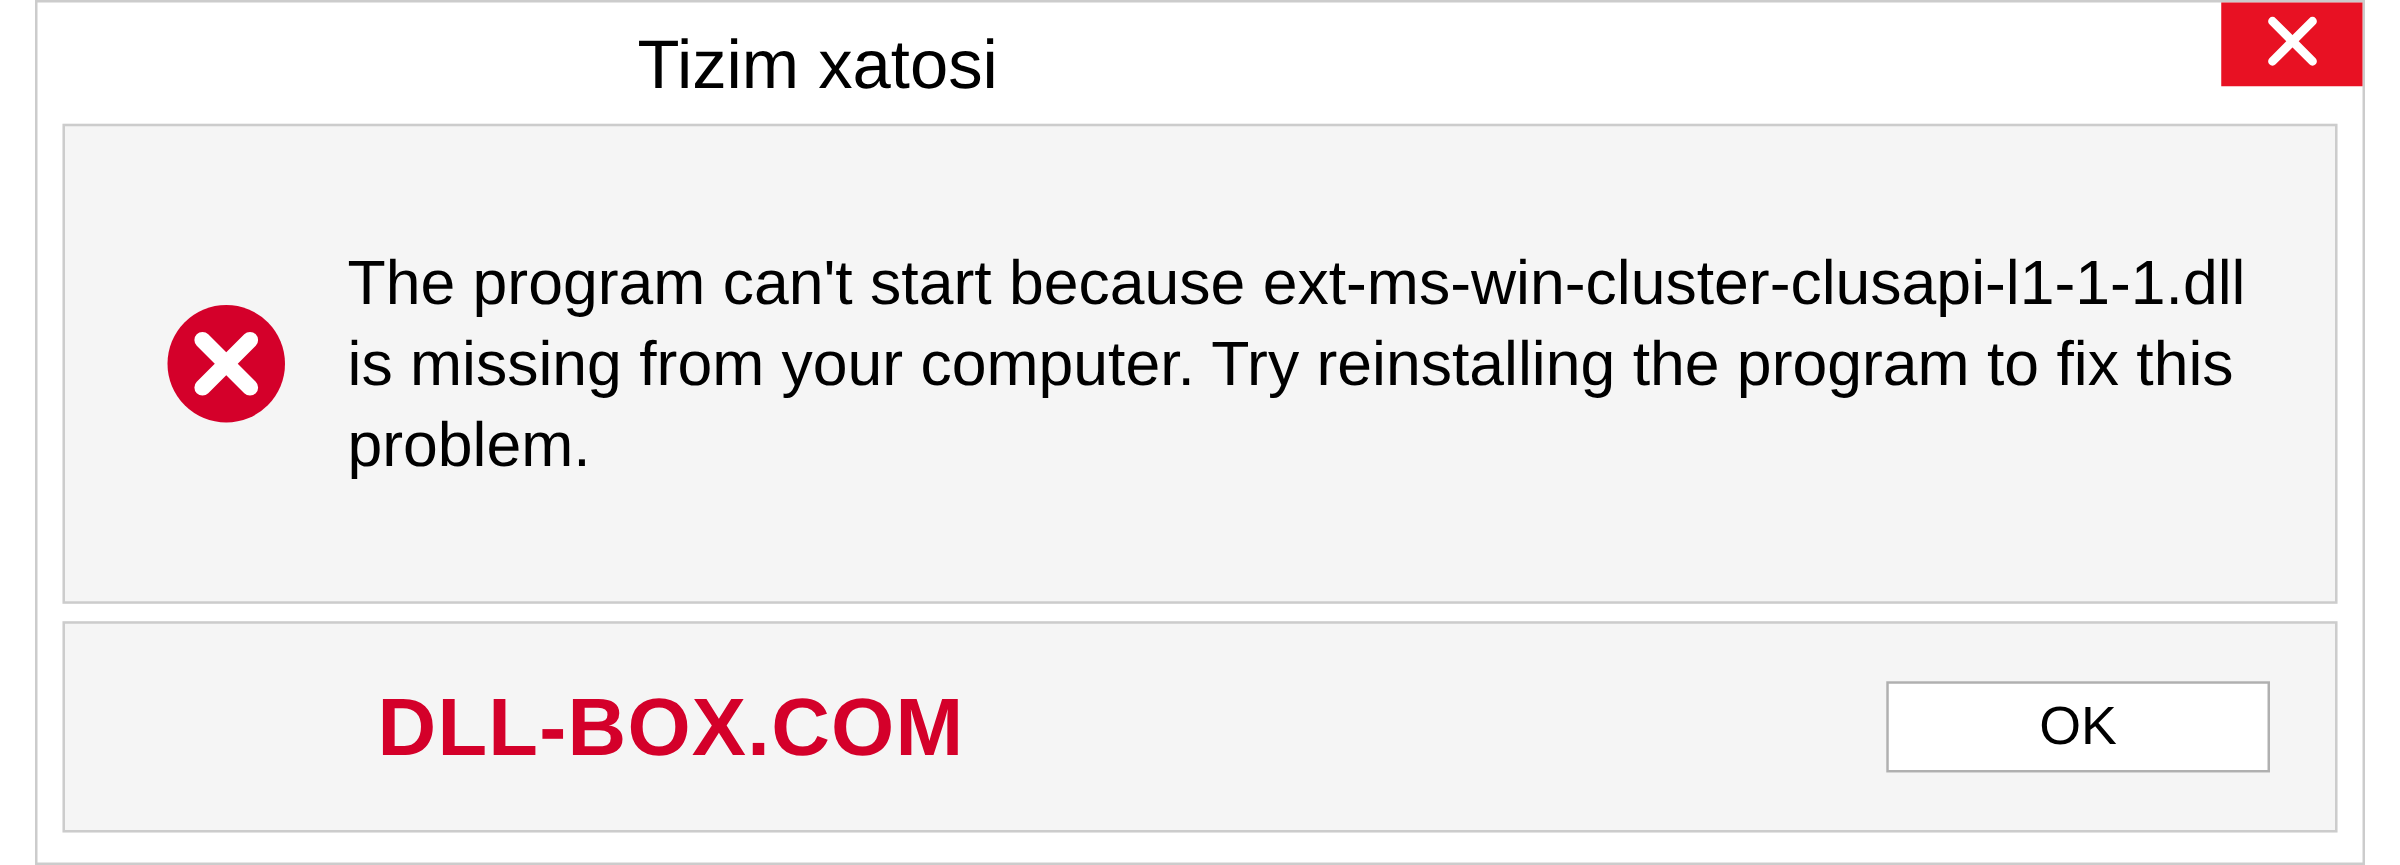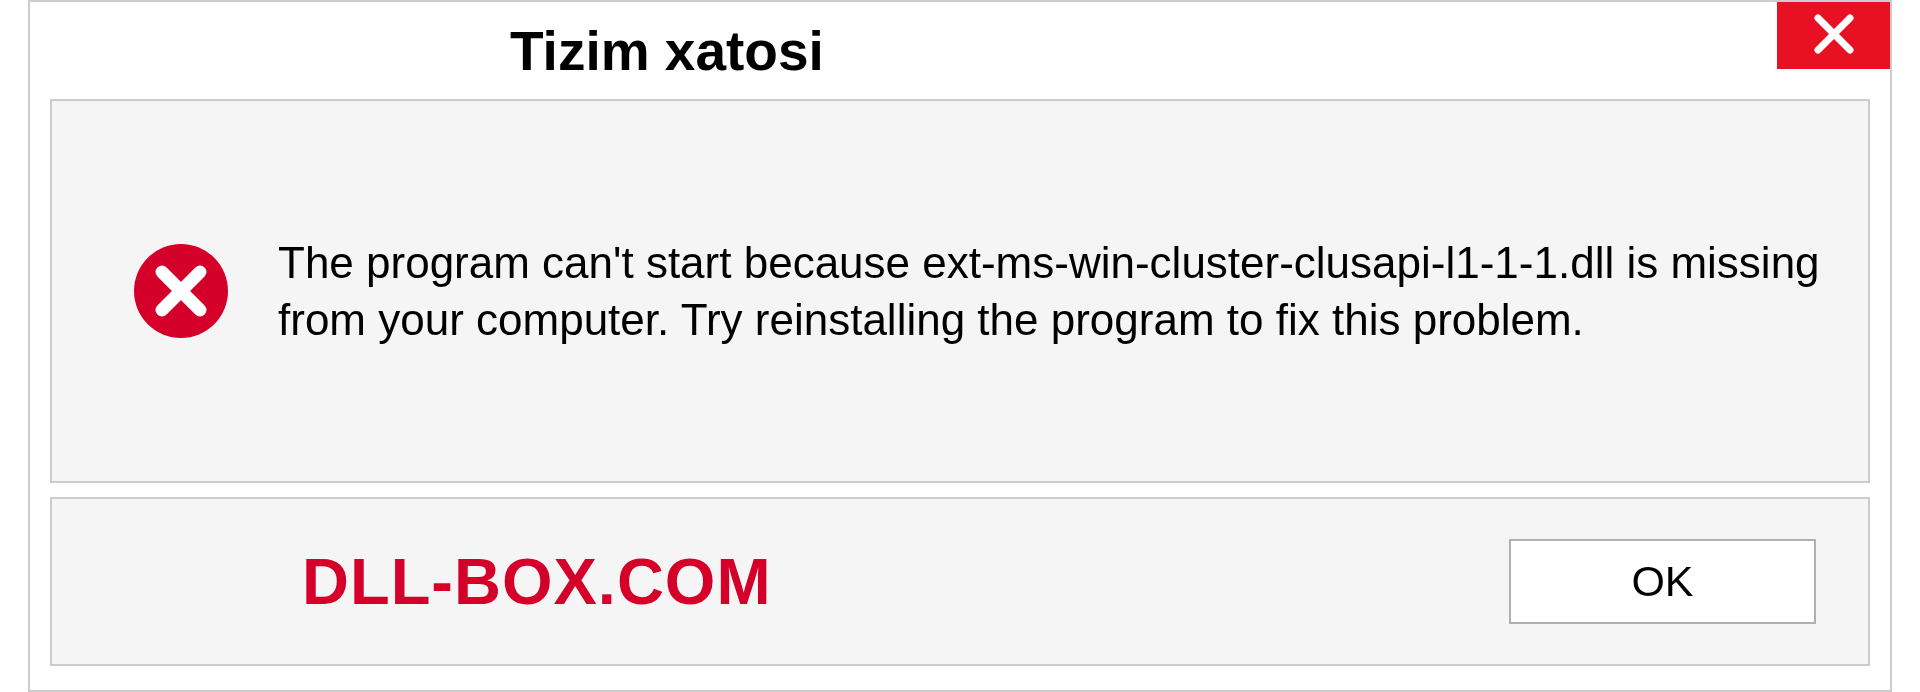--- a/index.html
+++ b/index.html
@@ -24,21 +24,21 @@
     }
     .title-bar {
       position: relative;
       height: 97px;
       display: flex;
       align-items: center;
       padding-left: 480px;
     }
     .dialog-title {
       font-size: 55px;
-      font-weight: 700;
+      font-weight: 400;
       color: #000000;
     }
     .close-button {
       position: absolute;
       right: 0;
       top: 0;
       width: 113px;
       height: 67px;
       background: #e81123;
       display: flex;
@@ -59,21 +59,21 @@
       align-items: center;
       padding: 30px 40px 30px 80px;
     }
     .error-icon {
       flex-shrink: 0;
       width: 98px;
       height: 98px;
       margin-right: 48px;
     }
     .error-message {
-      font-size: 44px;
+      font-size: 50px;
       line-height: 1.3;
       color: #000000;
       font-weight: 400;
     }
     .footer-bar {
       margin: 14px 20px 0 20px;
       background: #f5f5f5;
       border: 2px solid #cccccc;
       height: 169px;
       display: flex;
@@ -83,21 +83,21 @@
     }
     .watermark {
       font-size: 65px;
       font-weight: 800;
       color: #d4002a;
       letter-spacing: 1px;
       font-family: Arial, sans-serif;
     }
     .ok-button {
       width: 307px;
-      height: 85px;
+      height: 73px;
       border: 2px solid #b0b0b0;
       background: #ffffff;
       font-size: 43px;
       color: #000000;
       font-family: "Segoe UI", Arial, sans-serif;
       cursor: pointer;
       display: flex;
       align-items: center;
       justify-content: center;
     }

